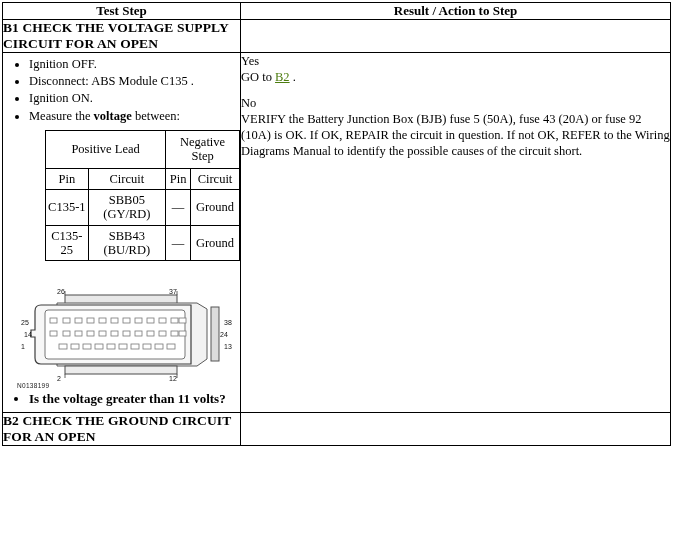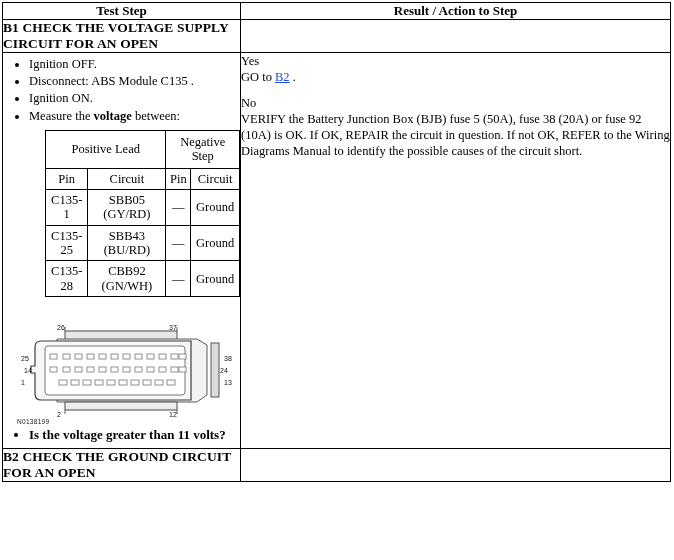--- a/index.html
+++ b/index.html
@@ -90,21 +90,21 @@
   }
   .res-label {
     font-weight: normal;
     margin: 0;
   }
   .res-text {
     margin: 0 0 10px 0;
   }
   .res-text:last-child { margin-bottom: 0; }
   a.xref {
-    color: #1d4ed8;
+    color: #4d7c0f;
     text-decoration: underline;
   }
 
   
   table.leads {
     border-collapse: collapse;
     margin: 6px 0 0 42px;
     table-layout: fixed;
     font-size: 12.5px;
   }
@@ -191,26 +191,20 @@
                 <td>Ground</td>
               </tr>
 
               <tr>
                 <td>C135-25</td>
                 <td><span>SBB43</span><br><span>(BU/RD)</span></td>
                 <td>—</td>
                 <td>Ground</td>
               </tr>
 
-              <tr>
-                <td>C135-28</td>
-                <td><span>CBB92</span><br><span>(GN/WH)</span></td>
-                <td>—</td>
-                <td>Ground</td>
-              </tr>
             </tbody>
           </table>
 
           <div class="connector-wrap">
             <svg class="conn-svg" width="216" height="92" viewBox="0 0 216 92">
 
               <rect x="44" y="6" width="112" height="9" fill="#e8e8e8" stroke="#4a4a4a" stroke-width="1"></rect>
 
               <path d="M36 14 L176 14 L186 20 L186 70 L176 77 L36 77 Z" fill="#f2f2f2" stroke="#5a5a5a" stroke-width="1"></path>
 
@@ -296,21 +290,21 @@
           <ul class="question">
             <li>Is the voltage greater than 11 volts?</li>
           </ul>
         </td>
 
         <td class="result-body">
           <p class="res-label">Yes</p>
           <p class="res-text"><span>GO to </span><a class="xref" href="#">B2</a><span> .</span></p>
 
           <p class="res-label">No</p>
-          <p class="res-text">VERIFY the Battery Junction Box (BJB) fuse 5 (50A), fuse 38 (20A) or fuse 92 (10A) is OK. If OK, REPAIR the circuit in question. If not OK, REFER to the Wiring Diagrams Manual to identify the possible causes of the circuit short.</p>
+          <p class="res-text">VERIFY the Battery Junction Box (BJB) fuse 5 (50A), fuse 43 (20A) or fuse 92 (10A) is OK. If OK, REPAIR the circuit in question. If not OK, REFER to the Wiring Diagrams Manual to identify the possible causes of the circuit short.</p>
         </td>
       </tr>
 
       <tr>
         <td class="section-title">B2 CHECK THE GROUND CIRCUIT FOR AN OPEN</td>
         <td class="blank-cell"></td>
       </tr>
 
     </tbody>
   </table>

